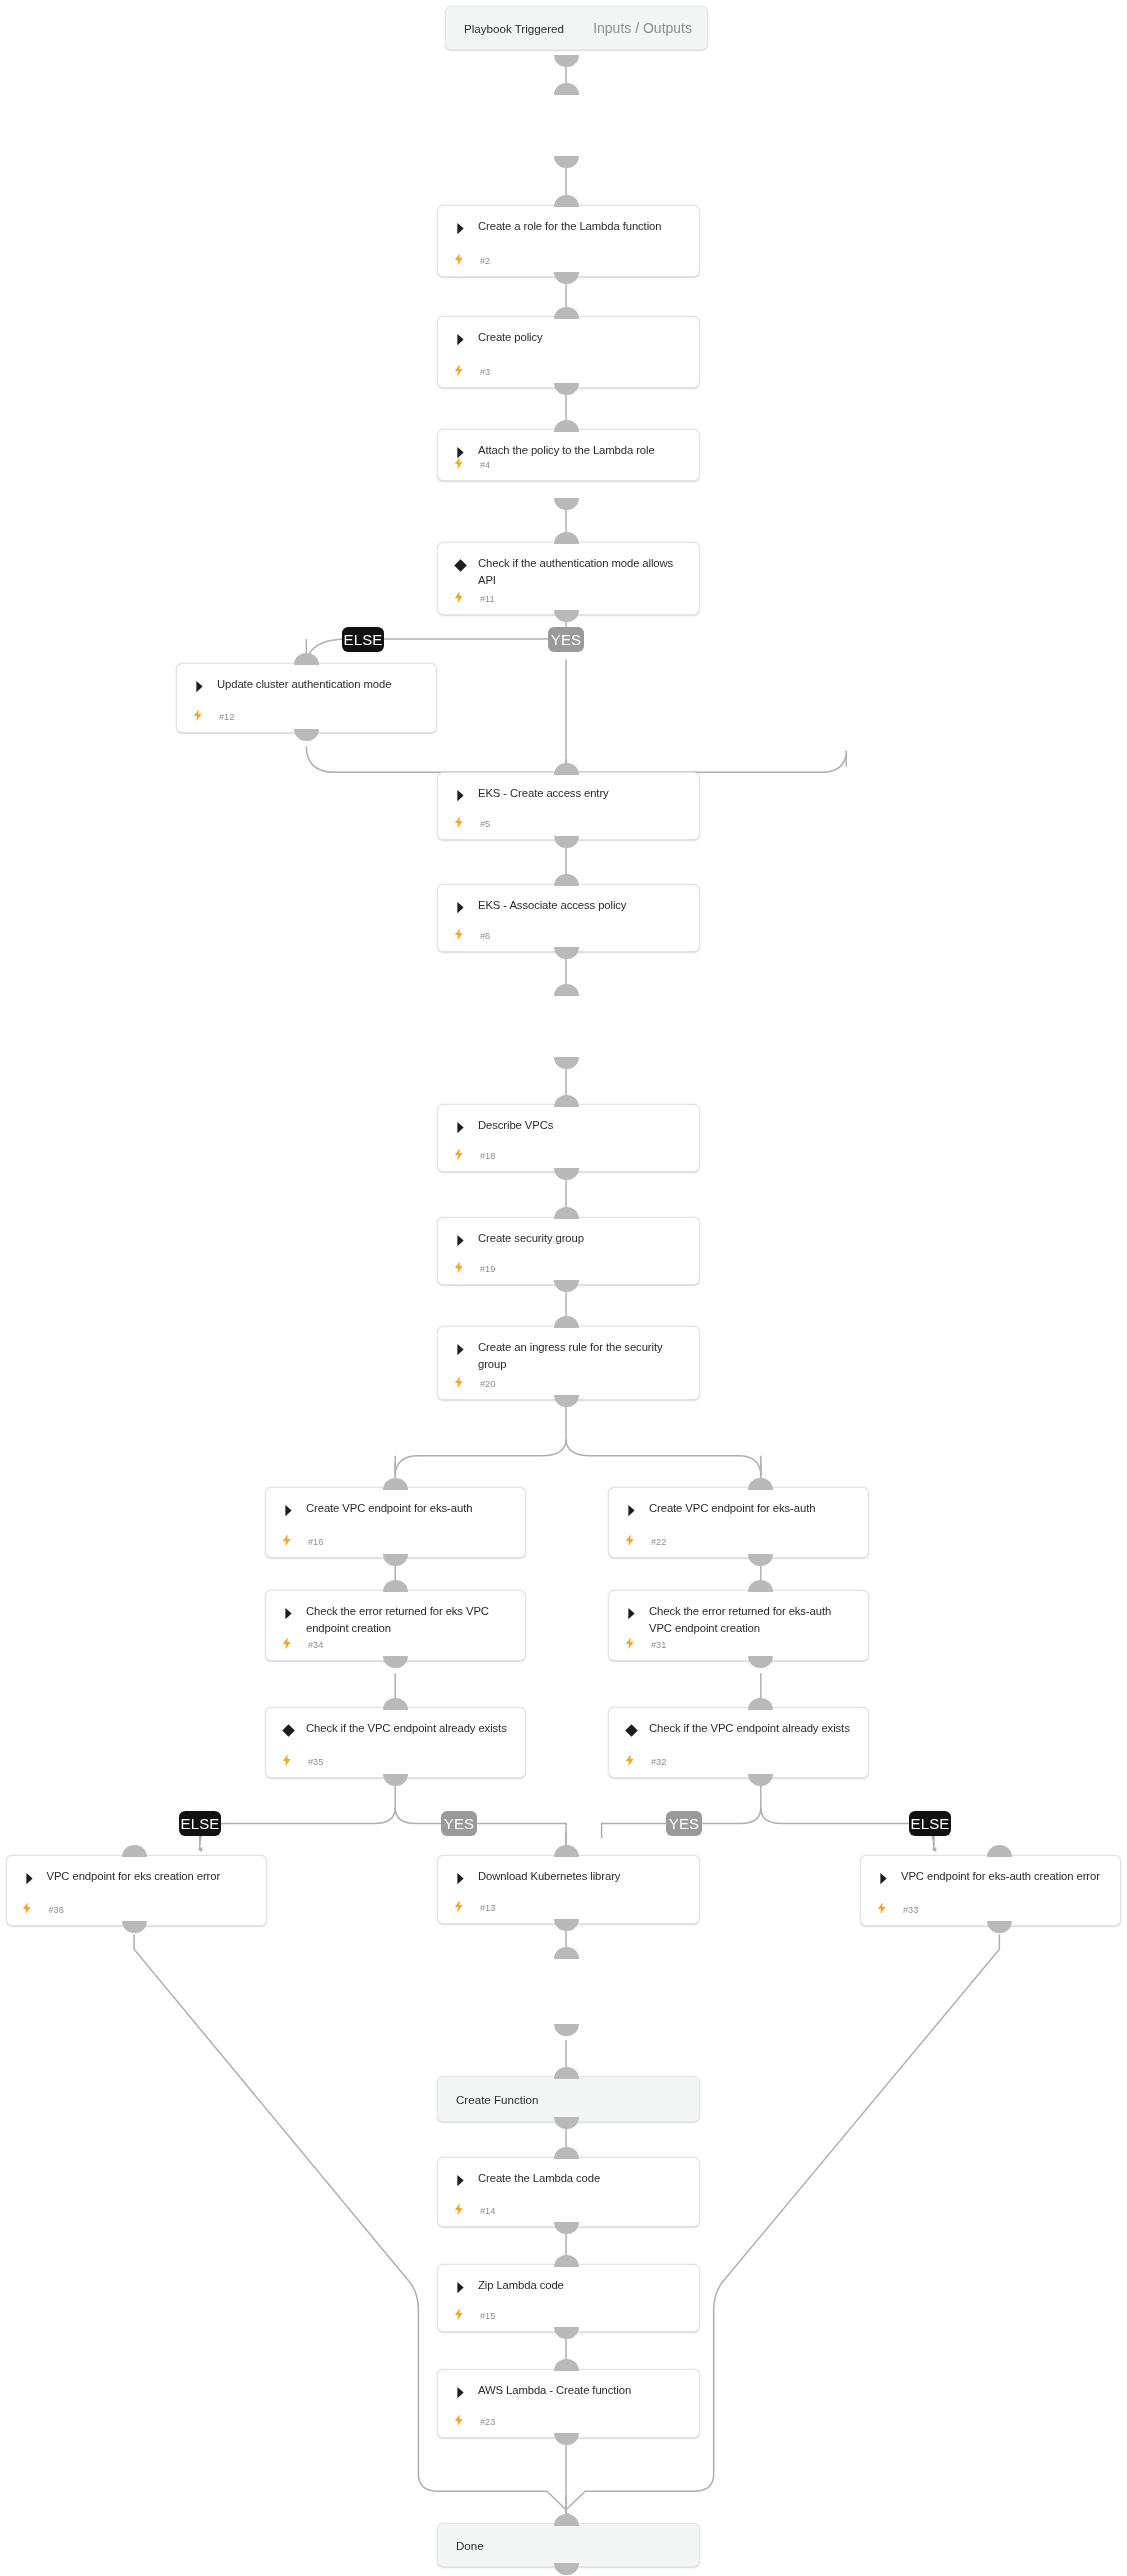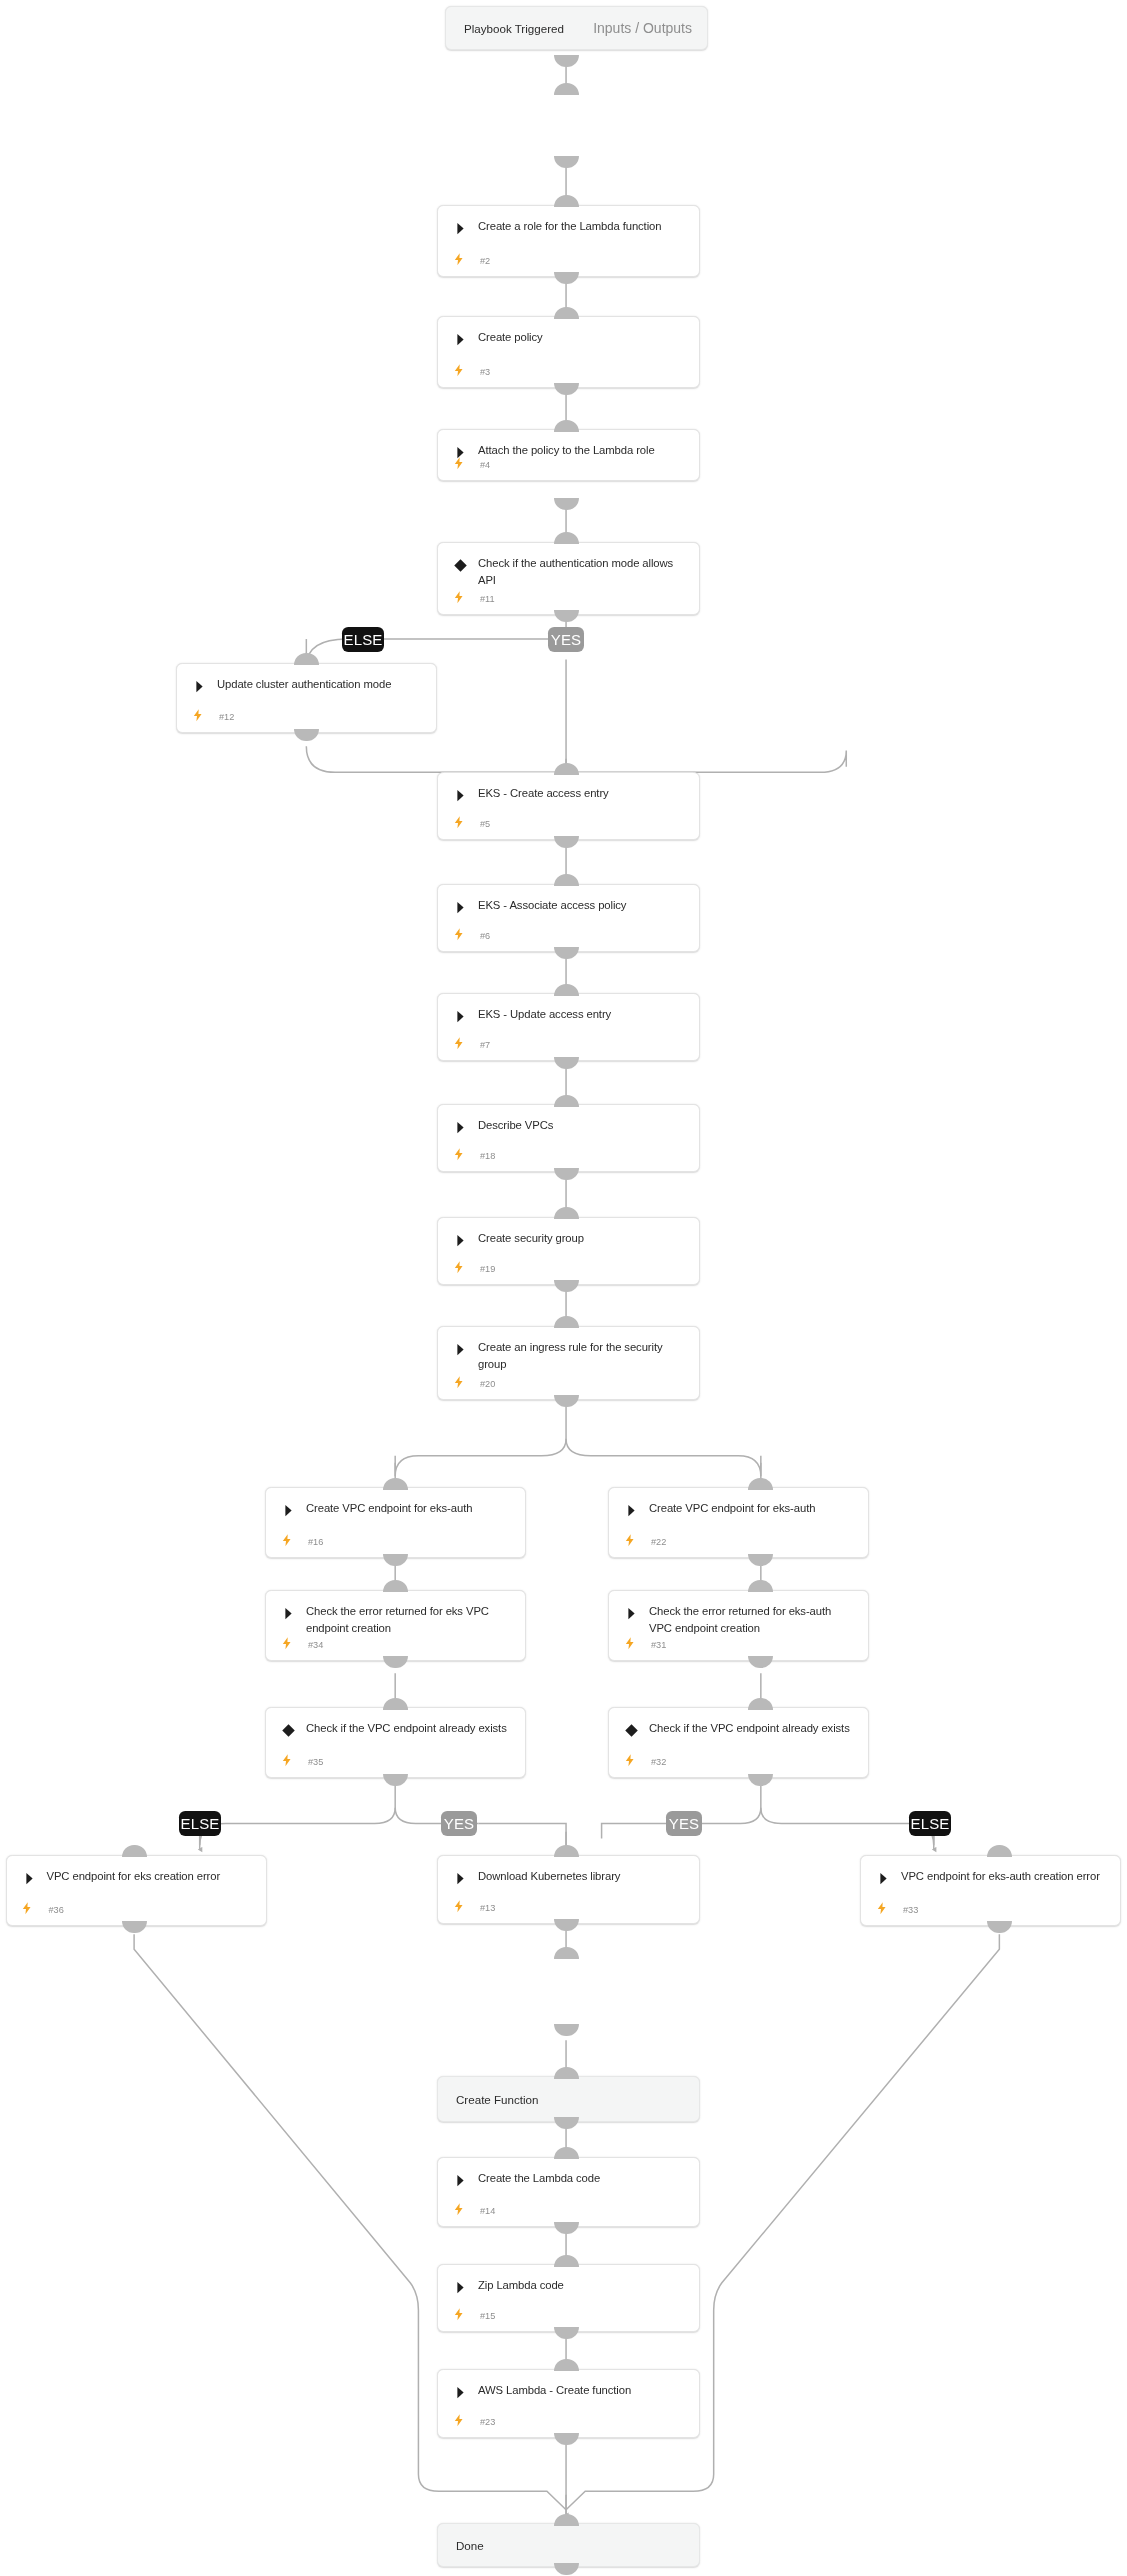--- a/index.html
+++ b/index.html
@@ -340,34 +340,20 @@
     <span class="icn-bolt">
       <svg viewBox="0 0 24 24">
           <path d="M13.5 1.5 L5 13.5 H10.5 L9.5 22.5 L18.5 10 H13 Z" fill="currentColor"></path>
         </svg>
     </span>
     <div class="nrow-num">#6</div>
   </div>
   <div class="port bottom" style="left:554px; top:947px;"></div>
 
   <div class="port top" style="left:554px; top:984px;"></div>
-  <div class="node" style="left:437px; top:993px; width:263px; height:68px;">
-    <span class="icn-run">
-      <svg viewBox="0 0 24 24">
-          <path d="M7 3 L17 12 L7 21 Z" fill="currentColor"></path>
-        </svg>
-    </span>
-    <div class="nrow-title">EKS - Update access entry</div>
-    <span class="icn-bolt">
-      <svg viewBox="0 0 24 24">
-          <path d="M13.5 1.5 L5 13.5 H10.5 L9.5 22.5 L18.5 10 H13 Z" fill="currentColor"></path>
-        </svg>
-    </span>
-    <div class="nrow-num">#7</div>
-  </div>
   <div class="port bottom" style="left:554px; top:1057px;"></div>
 
   <div class="port top" style="left:554px; top:1095px;"></div>
   <div class="node" style="left:437px; top:1104px; width:263px; height:68px;">
     <span class="icn-run">
       <svg viewBox="0 0 24 24">
           <path d="M7 3 L17 12 L7 21 Z" fill="currentColor"></path>
         </svg>
     </span>
     <div class="nrow-title">Describe VPCs</div>

